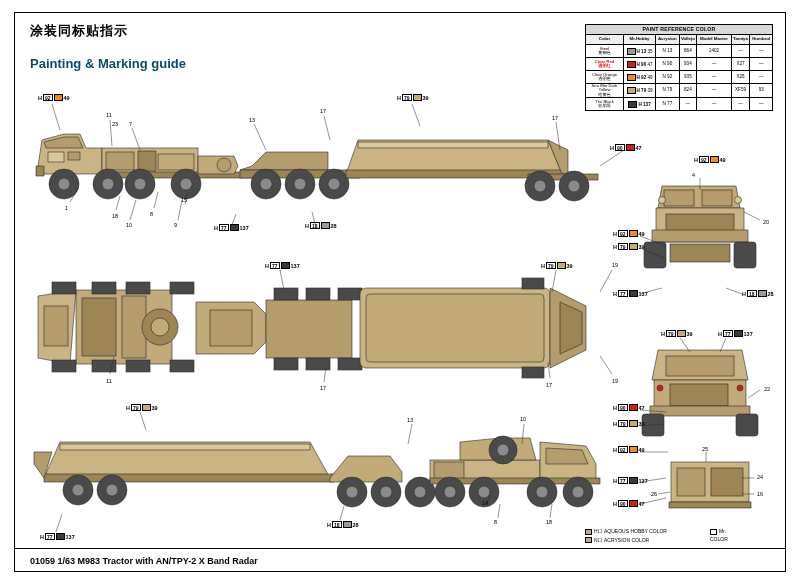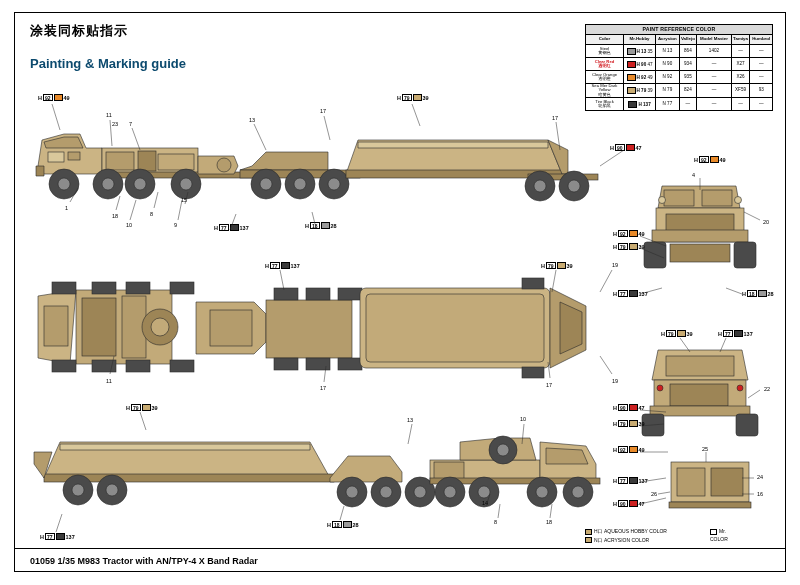--- a/index.html
+++ b/index.html
@@ -192,21 +192,21 @@
     </tbody>
   </table>
 
   <div class="legend">
     <div><span class="sq" style="background:#c8ab72"></span><span>H口  AQUEOUS HOBBY COLOR</span></div>
     <div class="row2"><span class="sq" style="background:#c8ab72"></span><span>N口  ACRYSION COLOR</span></div>
     <div class="mr"><span class="sq" style="background:#ffffff"></span><span>Mr. COLOR</span></div>
   </div>
 
   <div class="footline"></div>
-  <div class="caption">01059 1/35 M983 Tractor with AN/TPY-4 X Band Radar</div>
+  <div class="caption">01059 1/63 M983 Tractor with AN/TPY-2 X Band Radar</div>
 
   <div class="art" style="left:28px; top:108px; width:580px; height:120px;">
     <svg width="580" height="120" viewBox="0 0 580 120">
       <g stroke="#2a2a2a" stroke-width="0.6" fill="none">
 
         <path d="M10 58 L14 32 L36 26 L52 26 L58 40 L74 40 L74 66 L10 66 Z" fill="#cbb484"></path>
         <path d="M16 34 L36 29 L50 29 L55 40 L18 40 Z" fill="#b49c6c"></path>
         <rect x="20" y="44" width="16" height="10" fill="#d9c89b"></rect>
         <rect x="40" y="44" width="12" height="8" fill="#b49c6c"></rect>
 

